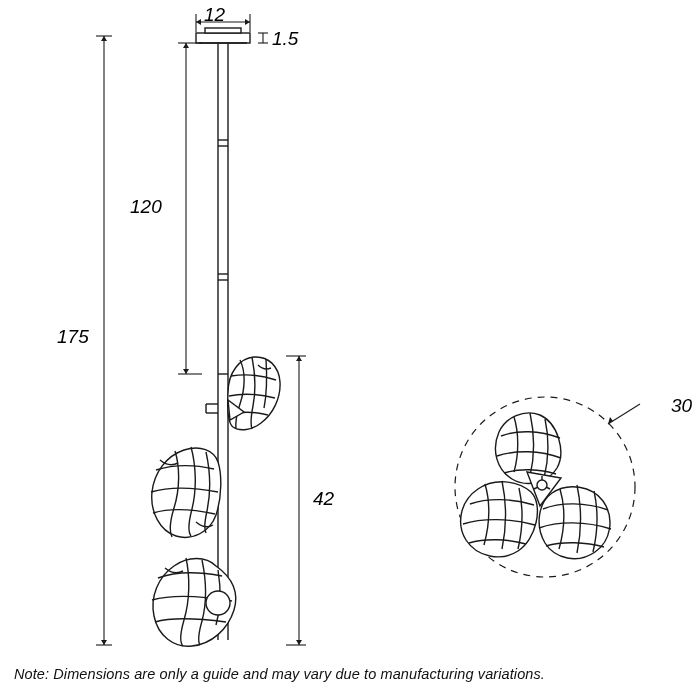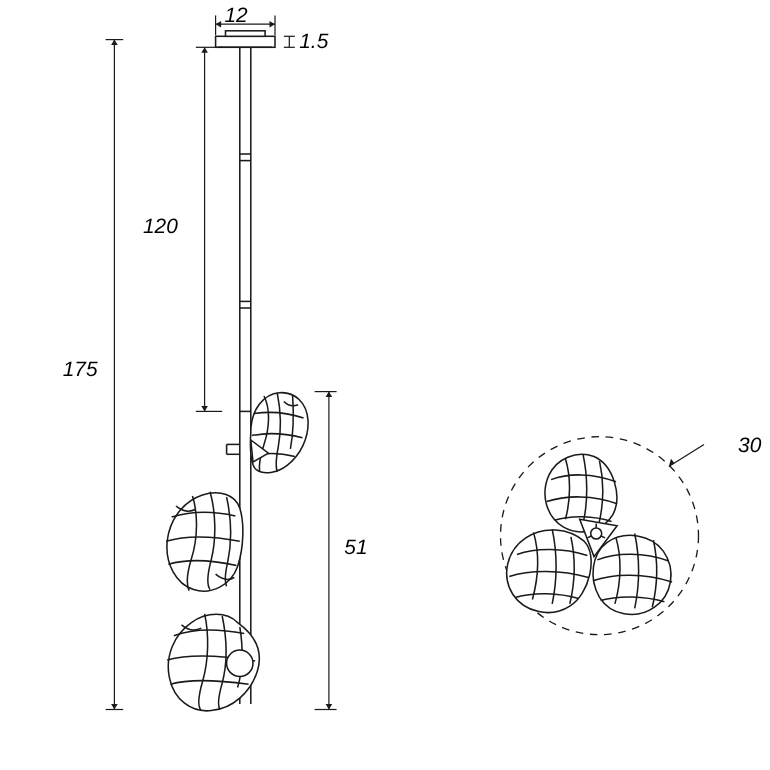--- a/index.html
+++ b/index.html
@@ -210,16 +210,17 @@
         <line x1="534" y1="489" x2="538" y2="487"></line>
         <line x1="550" y1="489" x2="546" y2="487"></line>
       </g>
     </g>
   </svg>
 
   <span class="dim-label" id="lbl-12">12</span>
   <span class="dim-label" id="lbl-25">1.5</span>
   <span class="dim-label" id="lbl-150">120</span>
   <span class="dim-label" id="lbl-213">175</span>
-  <span class="dim-label" id="lbl-64">51</span>
+  <span class="dim-label" id="lbl-64">42</span>
   <span class="dim-label" id="lbl-30">30</span>
 
+  <div class="note">Note: Dimensions are only a guide and may vary due to manufacturing variations.</div>
 </div>
 
 </body></html>

